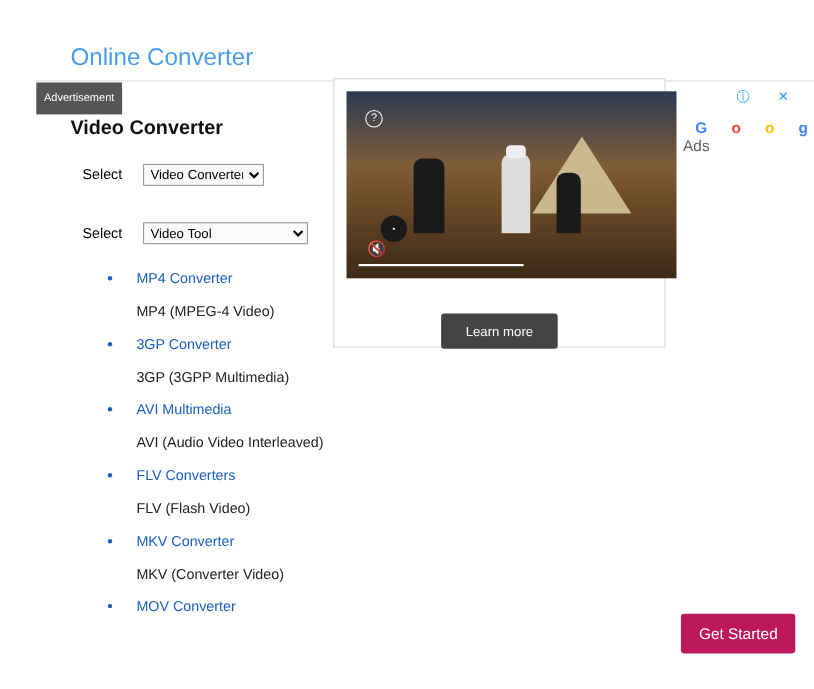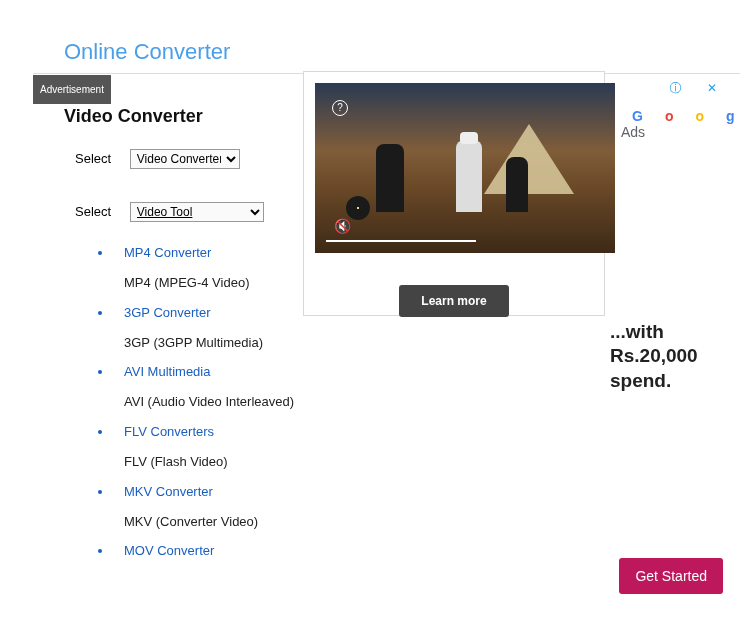--- a/index.html
+++ b/index.html
@@ -46,21 +46,21 @@
     .select-row label {
       margin-right: 4px;
     }
     .select-row select {
       font-size: 12px;
       border: 1px solid #999;
       background: #fafafa;
       padding: 1px 2px;
     }
     .select-converter { width: 110px; }
-    .select-tool { width: 134px; text-decoration: underline; }
+    .select-tool { width: 150px; }
     .ad-box {
       position: absolute;
       top: 38px;
       left: 270px;
       width: 302px;
       height: 245px;
       border: 1px solid #d8d8d8;
       background: #fff;
     }
     .ad-video {
@@ -143,21 +143,21 @@
       display: flex;
       align-items: center;
       justify-content: center;
     }
     .learn-more-btn {
       background: #444;
       color: #fff;
       border: none;
       padding: 9px 22px;
       font-size: 12px;
-      font-weight: bold;
+      font-weight: normal;
       border-radius: 3px;
       cursor: pointer;
     }
     .sidebar-ad {
       position: absolute;
       top: 36px;
       right: 12px;
       width: 140px;
     }
     .ad-icons {
@@ -285,18 +285,17 @@
 <div class="sidebar-ad">
   <div class="ad-icons">
     <span>ⓘ</span>
     <span>✕</span>
   </div>
   <div class="google-ads">
     <b>
       <span class="g-blue">G</span><span class="g-red">o</span><span class="g-yellow">o</span><span class="g-blue">g</span><span class="g-green">l</span><span class="g-red">e</span>
     </b><span class="ads-gray"> Ads</span>
   </div>
-  <div class="promo-text">...with Rs.20,000 spend.</div>
 </div>
 
 <button class="get-started-btn">Get Started</button>
 
 <div class="right-edge"></div>
 
 </body></html>

